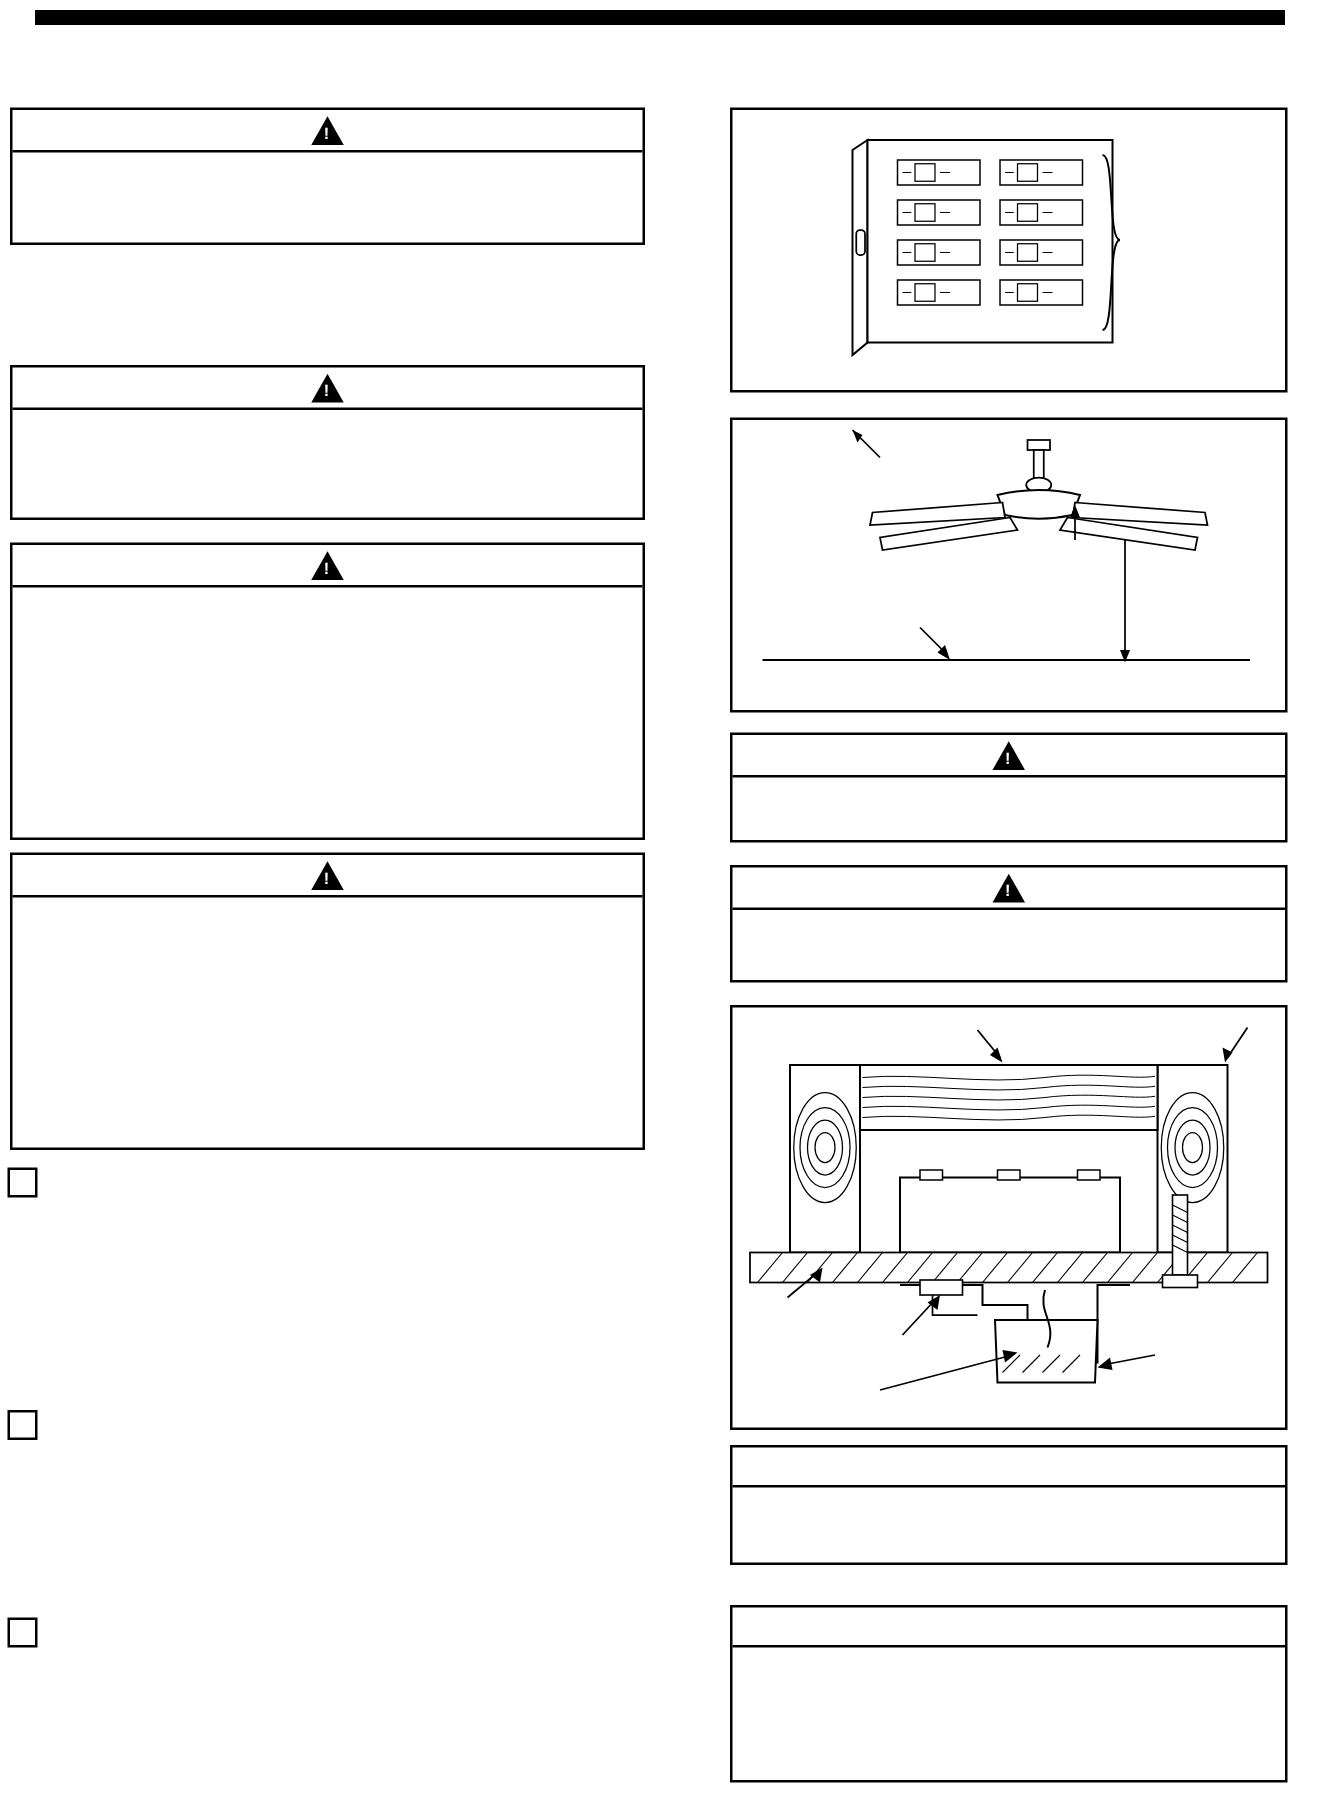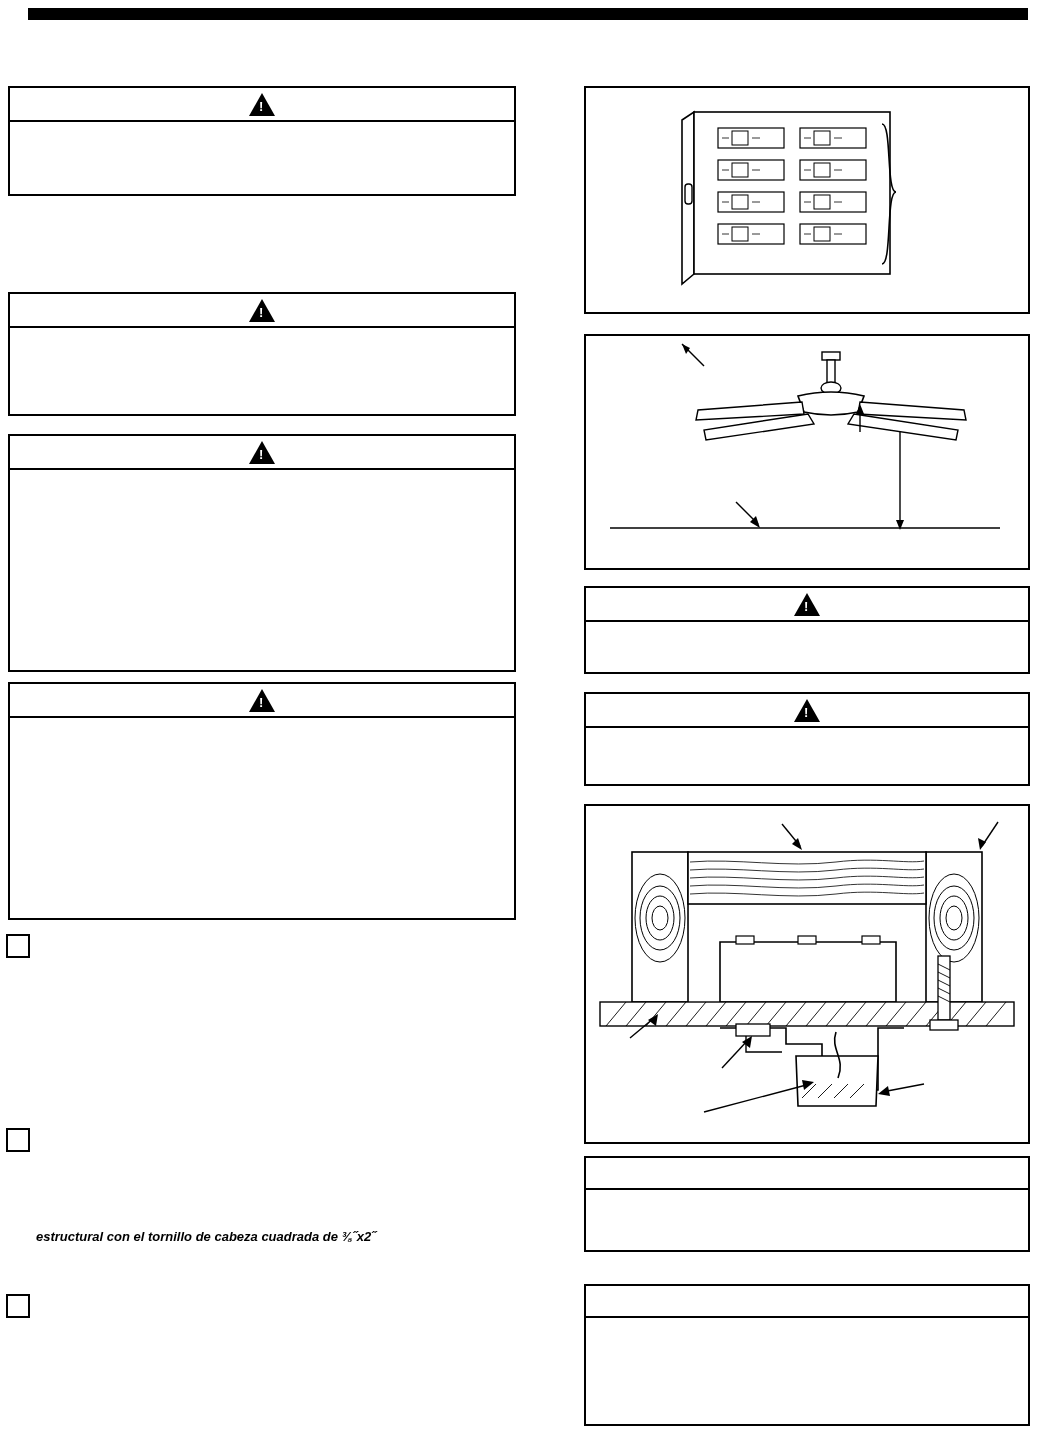--- a/index.html
+++ b/index.html
@@ -149,21 +149,20 @@
       <span style="position:absolute; left:0; width:100%; text-align:center; font-size:0;">ADVERTENCIA</span>
     </div>
     <div class="box-body" style="font-size:0; height:0; overflow:hidden;">Para reducir el riesgo de lesiones personales, no doble los soportes de las aspas al instalar los soportes, al equilibrar las aspas o al limpiar el ventilador. No inserte objetos extraños entre las aspas del ventilador en movimiento. No opere el ventilador si falta alguna aspa o soporte de aspa. Todos los tornillos deben estar bien apretados antes de operar el ventilador.</div>
   </div>
 
   <div class="checkbox" style="left:6px; top:934px;"></div>
   <div class="step-text" style="left:40px; top:934px; width:470px; font-size:0;">Desconecte la energía eléctrica en la caja de fusibles principal o el panel de interruptores de circuito. Asegúrese de que el interruptor de la pared esté en la posición de apagado (OFF) antes de comenzar la instalación del ventilador.</div>
 
   <div class="checkbox" style="left:6px; top:1128px;"></div>
   <div class="step-text" style="left:40px; top:1128px; width:470px; font-size:0;">Retire la luminaria existente y la placa de montaje de la caja de salida. Verifique que la caja de salida esté firmemente asegurada a una viga estructural o a un soporte aprobado para ventiladores de techo, capaz de soportar un peso de 23 kg (50 lb) en movimiento.</div>
-  <div class="italic-note" style="left:36px; top:1229px; width:500px;">estructural con el tornillo de cabeza cuadrada de ⅜˝x2˝</div>
 
   <div class="checkbox" style="left:6px; top:1294px;"></div>
   <div class="step-text" style="left:40px; top:1294px; width:470px; font-size:0;">Pase los cables de alimentación a través del orificio central del soporte de montaje y asegure el soporte a la caja de salida con los tornillos y arandelas suministrados.</div>
 
   <div class="fig" style="left:584px; top:86px; width:446px; height:228px;">
     <svg width="442" height="224" viewBox="0 0 442 224">
 
       <path d="M96 32 L108 24 L108 186 L96 196 Z" fill="#fff" stroke="#000" stroke-width="1.6"></path>
 
       <rect x="108" y="24" width="196" height="162" fill="#fff" stroke="#000" stroke-width="1.6"></rect>

